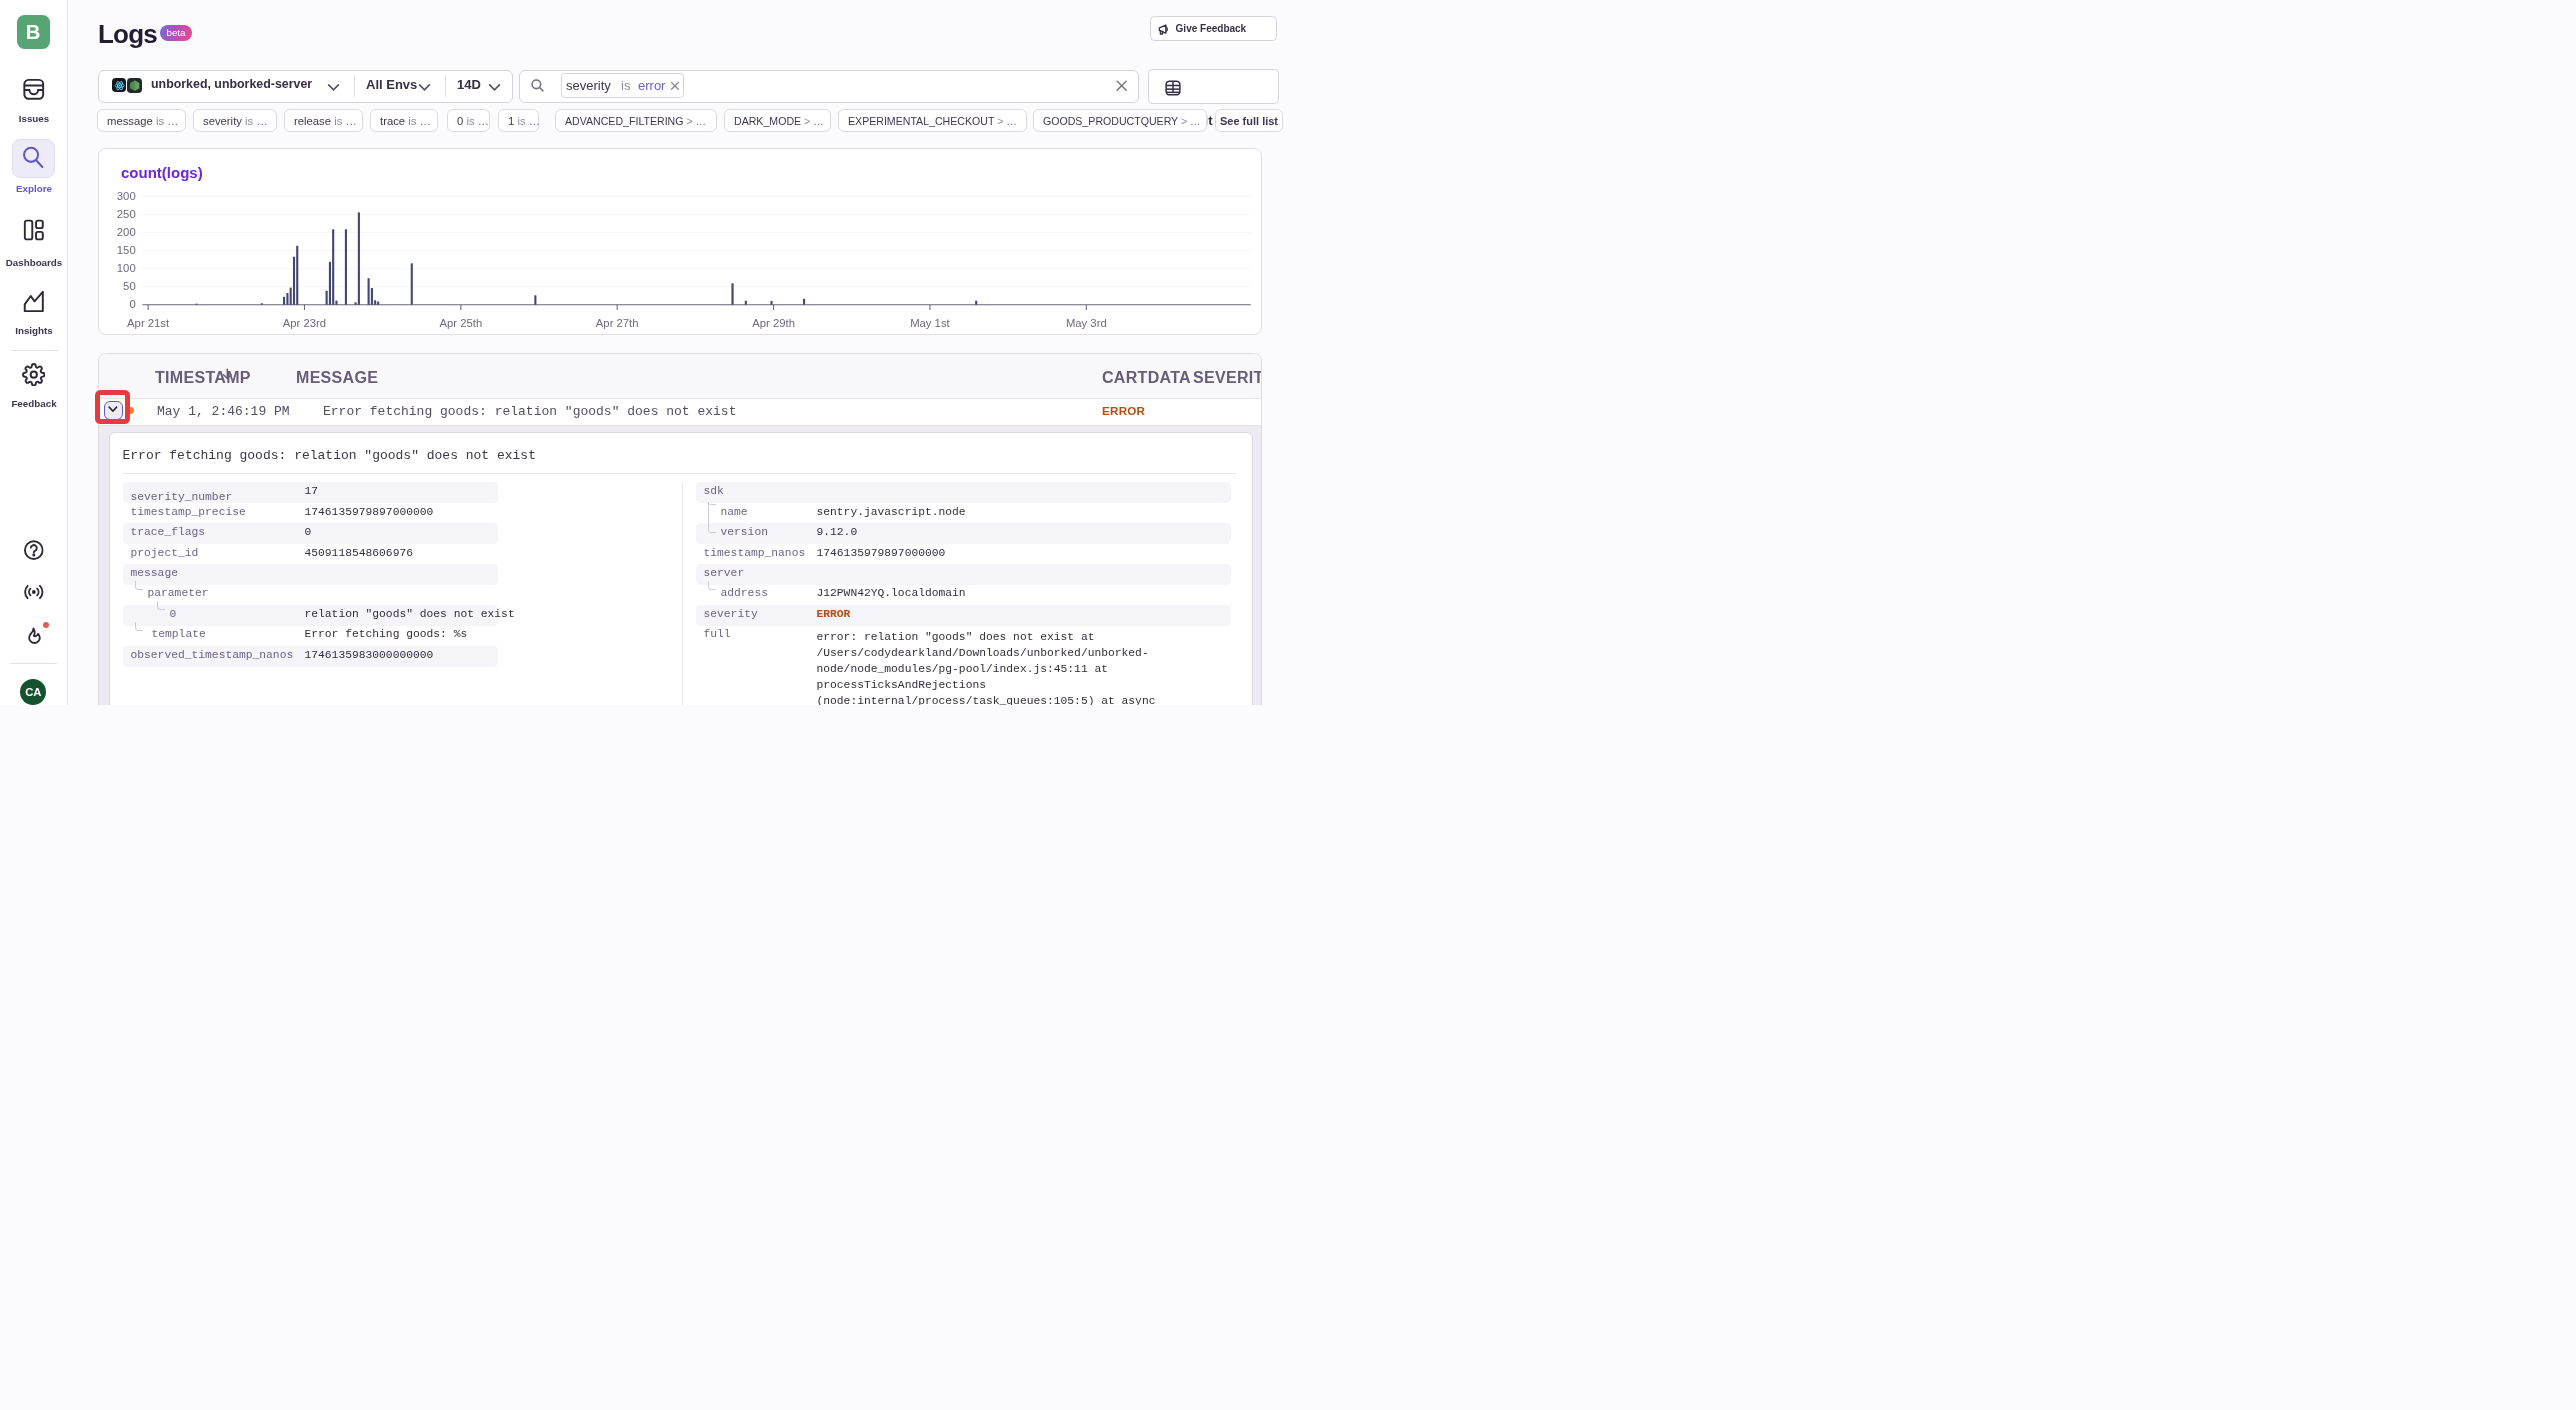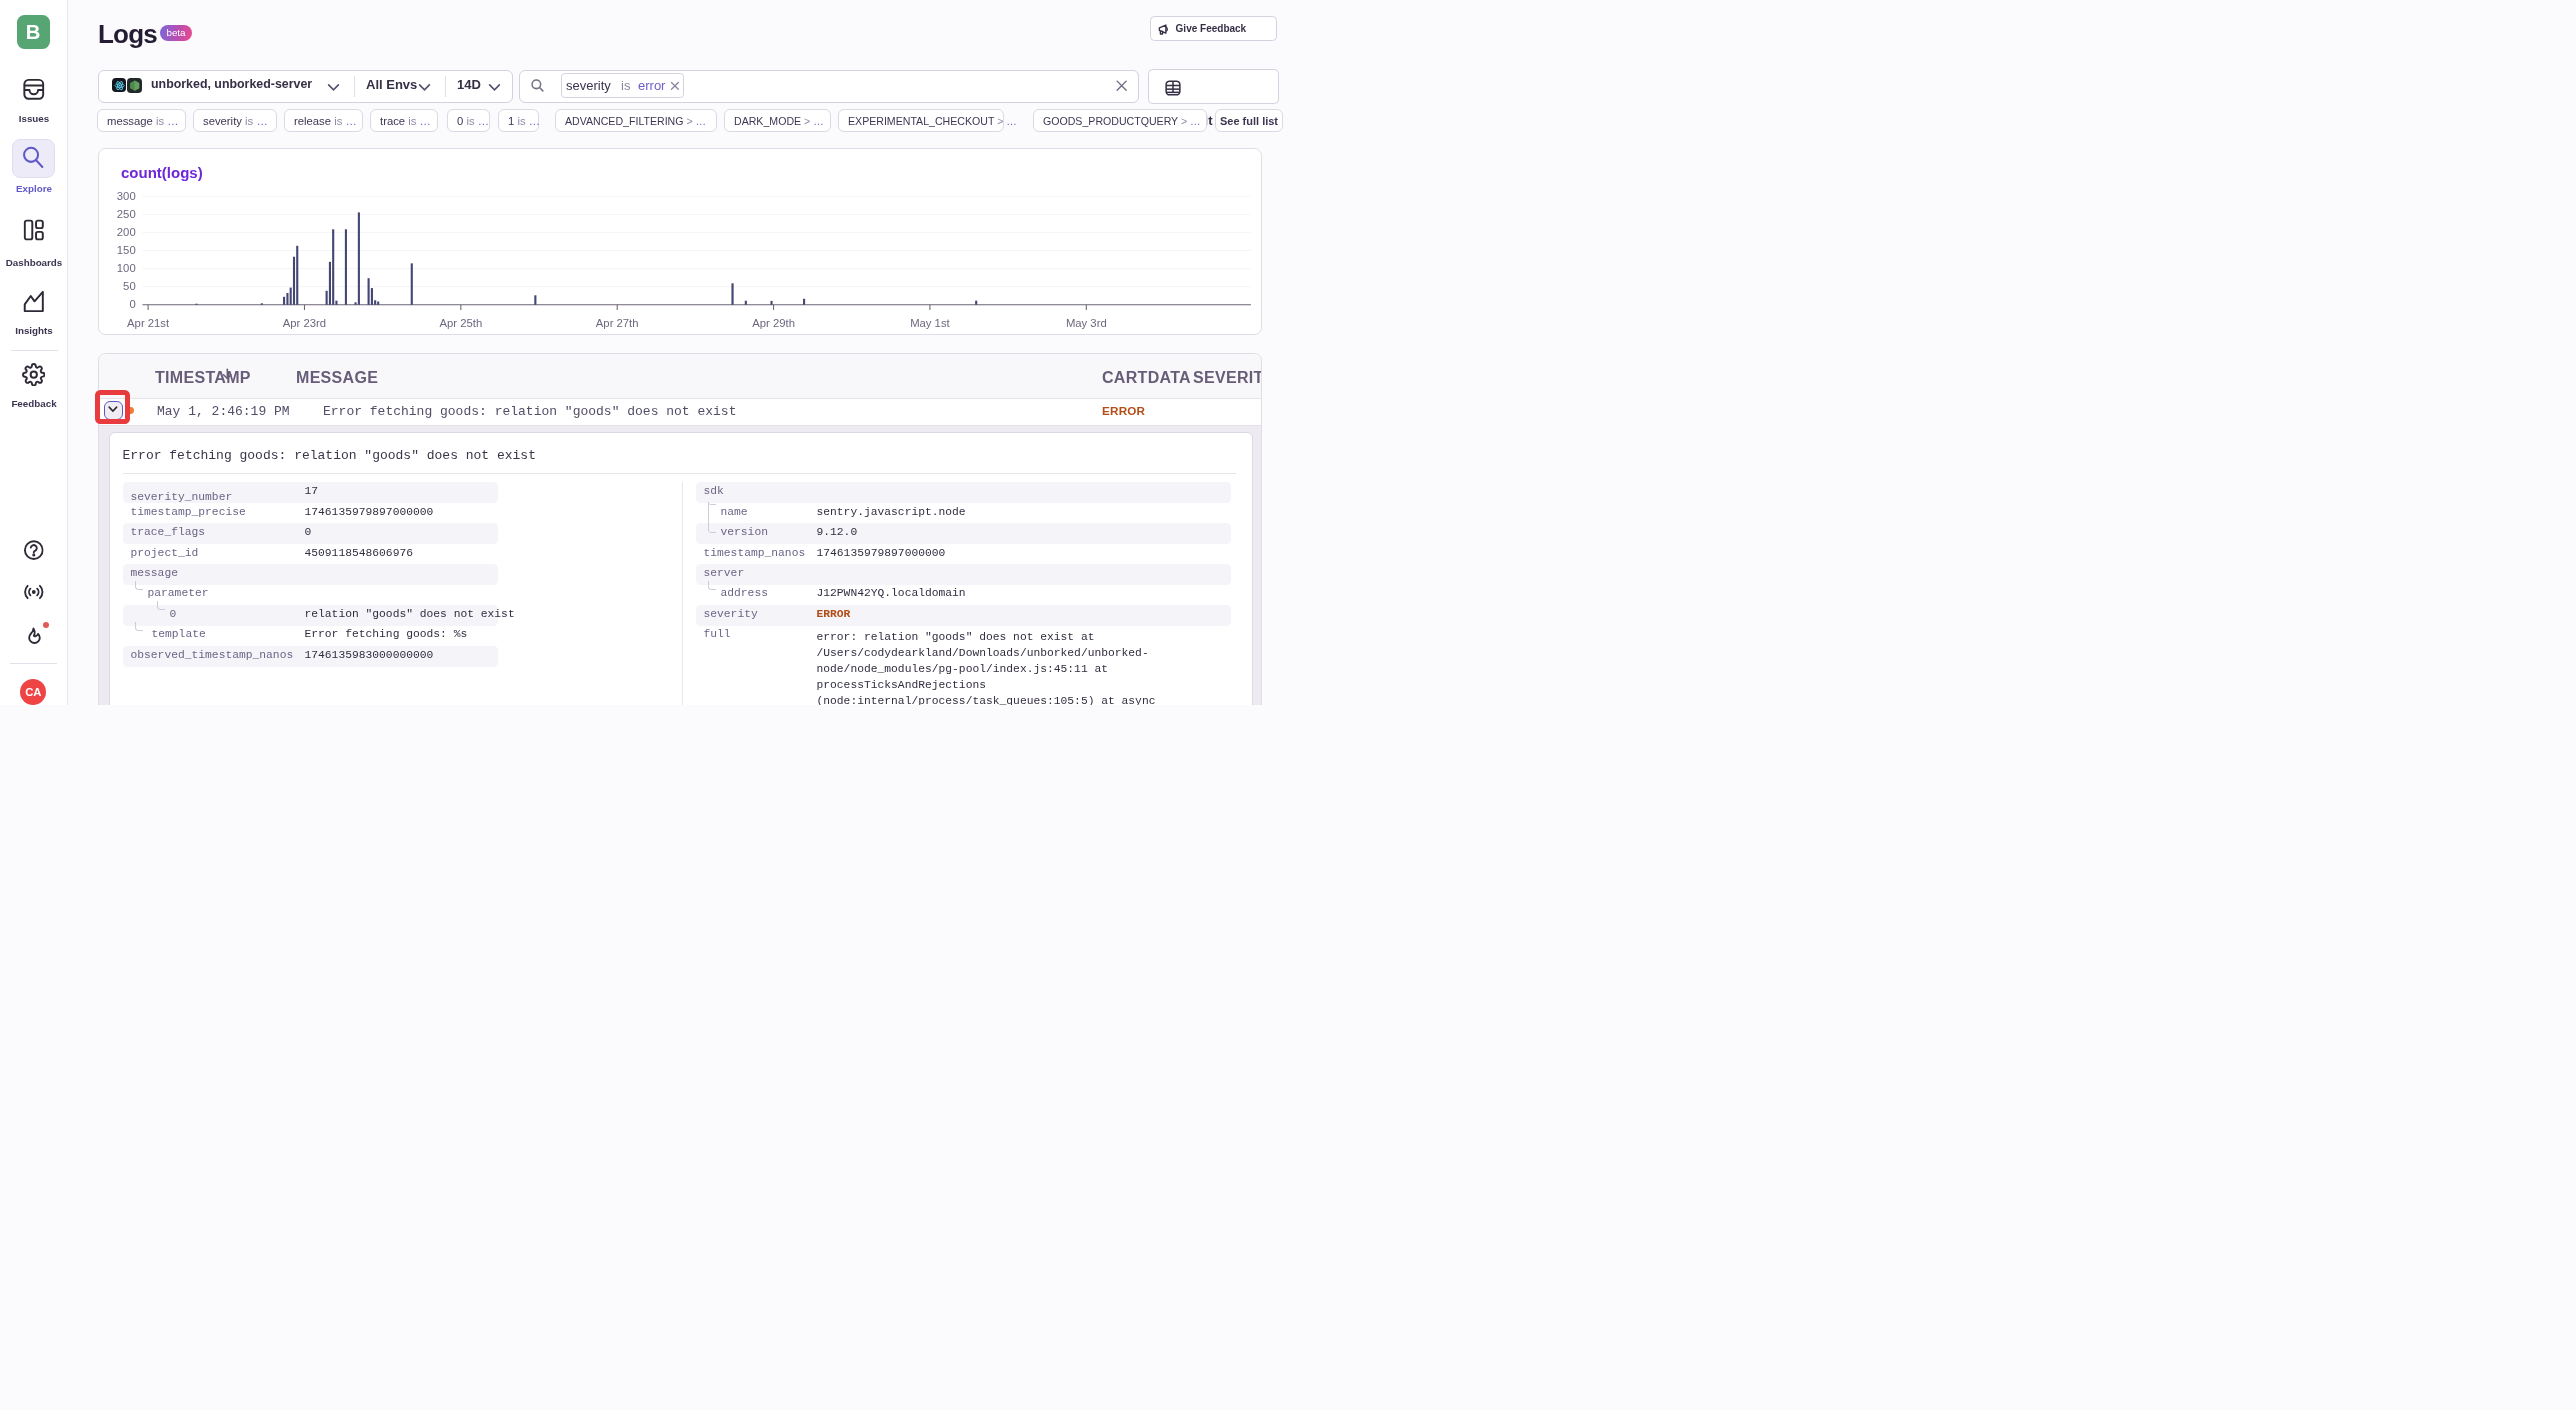--- a/index.html
+++ b/index.html
@@ -91,21 +91,21 @@
     <path d="M5.8 3.8 a11.6 11.6 0 0 0 0 16.4"></path>
     <path d="M22.2 3.8 a11.6 11.6 0 0 1 0 16.4"></path>
   </svg>
 
   <svg class="sb-ic" style="top:626px;" width="20.3" height="20.3" viewBox="0 0 24 24" fill="none" stroke="#2f2936" stroke-width="2.2" stroke-linejoin="round">
     <path d="M12 11.5 c2 -2.96 0.6 -6.8 -0.4 -8.5 c0 3.038 -1.773 4.741 -3 6 c-1.226 1.26 -2.1 3.1 -2.1 4.8 a6.3 6.3 0 1 0 12.6 0 c0 -1.532 -1.056 -3.4 -2 -4.5 c-1.786 3 -3.9 3.2 -5.1 2.2 z"></path>
   </svg>
   <div class="abs" style="left:43px;top:622px;width:6px;height:6px;border-radius:50%;background:#e25a58;"></div>
 
   <div class="abs" style="left:9.8px;top:663px;width:47px;height:0.8px;background:#e4e0ea;"></div>
-  <div class="abs" style="left:20.3px;top:679px;width:26px;height:26px;border-radius:50%;background:#ef4444;color:#fff;font-size:11.3px;font-weight:bold;text-align:center;line-height:26px;">CA</div>
+  <div class="abs" style="left:20.3px;top:679px;width:26px;height:26px;border-radius:50%;background:#14532d;color:#fff;font-size:11.3px;font-weight:bold;text-align:center;line-height:26px;">CA</div>
 </div>
 
 <div id="title">Logs</div>
 <div id="beta">beta</div>
 
 <div class="btn" style="left:1150px;top:16px;width:127px;height:25px;">
   <svg class="abs" style="left:6.8px;top:6px;" width="13" height="13" viewBox="0 0 19 19" fill="none" stroke="#372f45" stroke-width="2" stroke-linejoin="round">
     <path d="M2 7.2 L11.5 3 V14.8 L2 10.6 Z"></path>
     <path d="M11.5 6 a3.2 3.2 0 0 1 0 6"></path>
     <path d="M3.5 10.8 V16 h3.2 V11.5"></path>
@@ -171,21 +171,21 @@
 </div>
 
 <div class="chip" style="left:97px;width:89px;">message <span class="is">is</span> <span class="dots">…</span></div>
 <div class="chip" style="left:193px;width:84px;">severity <span class="is">is</span> <span class="dots">…</span></div>
 <div class="chip" style="left:284px;width:79px;">release <span class="is">is</span> <span class="dots">…</span></div>
 <div class="chip" style="left:370px;width:68px;">trace <span class="is">is</span> <span class="dots">…</span></div>
 <div class="chip" style="left:447px;width:43px;">0 <span class="is">is</span> <span class="dots">…</span></div>
 <div class="chip" style="left:498px;width:41px;">1 <span class="is">is</span> <span class="dots">…</span></div>
 <div class="chip" style="left:555px;width:162px;font-size:10.6px;">ADVANCED_FILTERING <span class="is">&gt;</span> <span class="dots">…</span></div>
 <div class="chip" style="left:724px;width:107px;font-size:10.6px;">DARK_MODE <span class="is">&gt;</span> <span class="dots">…</span></div>
-<div class="chip" style="left:838px;width:166px;font-size:10.6px;">EXPERIMENTAL_CHECKOUT <span class="is">&gt;</span> <span class="dots">…</span></div>
+<div class="chip" style="left:838px;width:189px;font-size:10.6px;">EXPERIMENTAL_CHECKOUT <span class="is">&gt;</span> <span class="dots">…</span></div>
 <div class="chip" style="left:1033px;width:174px;font-size:10.6px;">GOODS_PRODUCTQUERY <span class="is">&gt;</span> <span class="dots">…</span></div>
 <div class="chip" style="left:1215px;width:68px;font-weight:bold;font-size:11px;text-align:center;padding:0 3px;">See full list</div>
 
 <div class="panel" style="top:148px;height:187px;"></div>
 <div class="abs" style="left:121px;top:164px;font-size:15px;font-weight:bold;color:#6d28d9;">count(logs)</div>
 <svg class="abs" style="left:98px;top:148px;" width="1165" height="187" viewBox="0 0 1546 248">
 
   <g stroke="#f1eff4" stroke-width="1">
     <line x1="59" y1="64" x2="1530" y2="64"></line>
     <line x1="59" y1="88" x2="1530" y2="88"></line>

